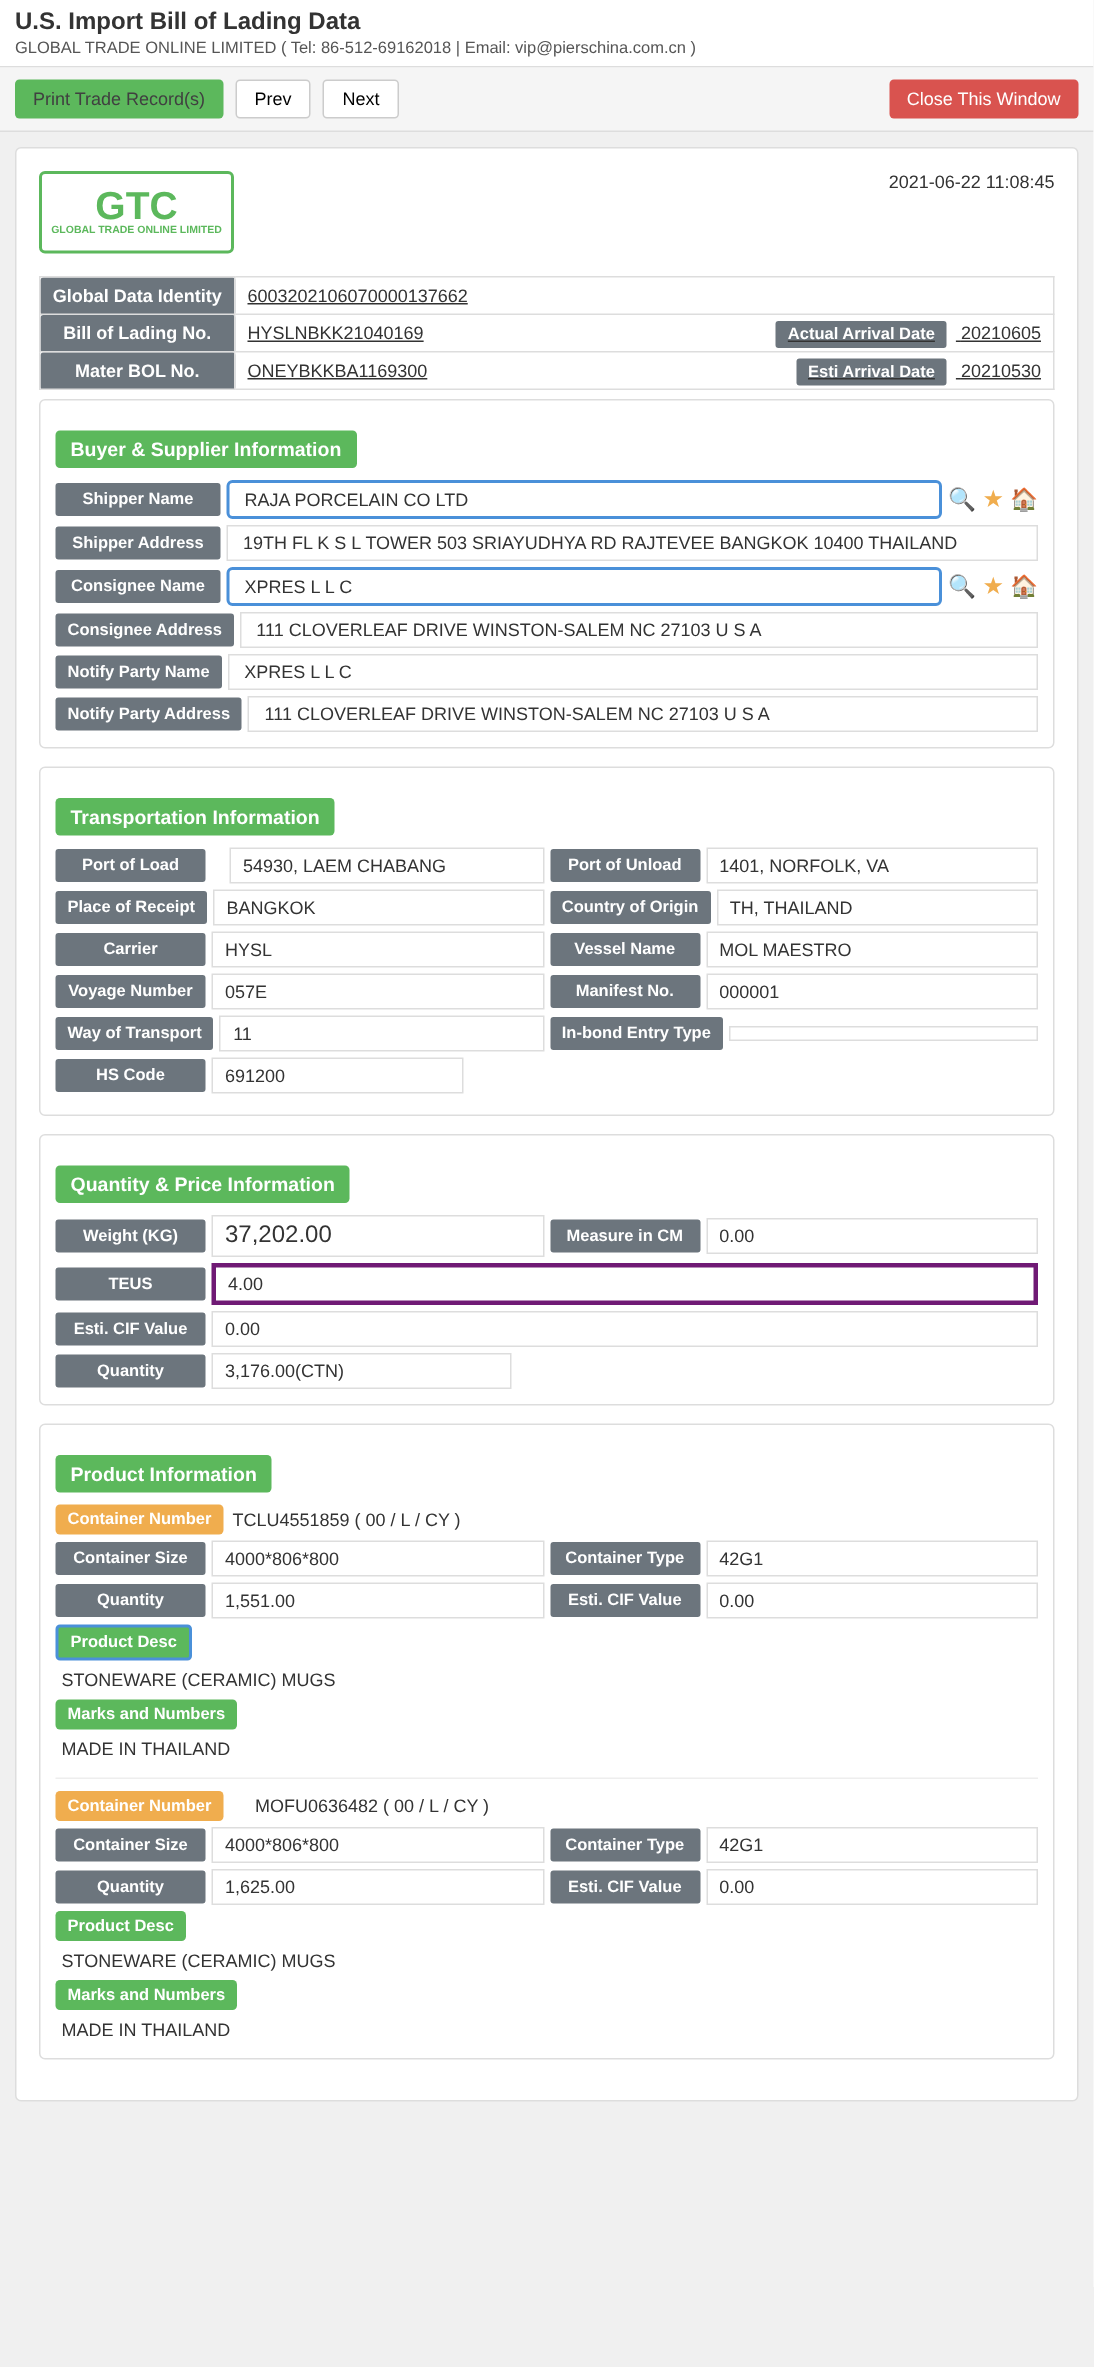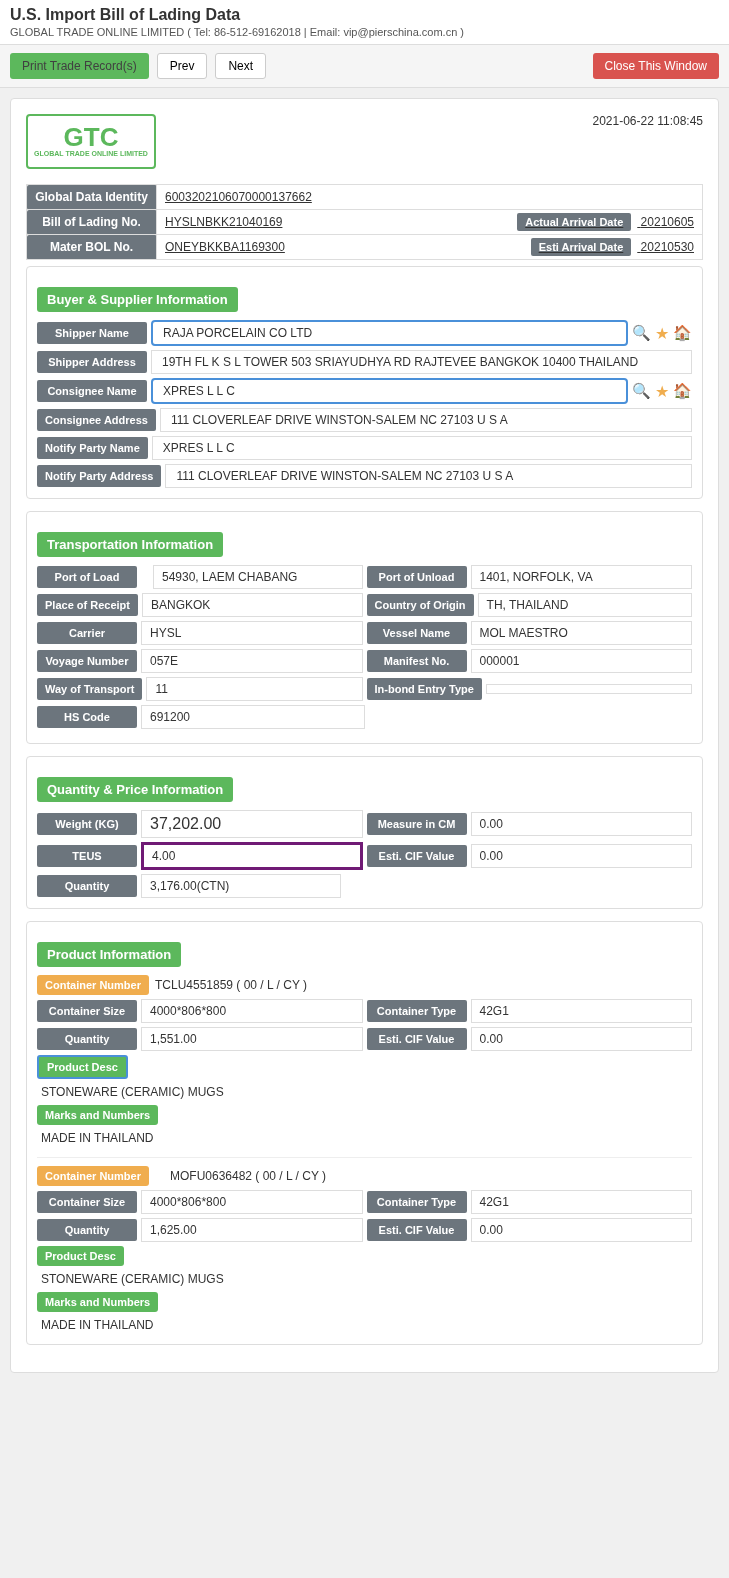--- a/index.html
+++ b/index.html
@@ -196,41 +196,41 @@
       </div>
       <div style="display:flex;align-items:center;gap:4px;flex:1;">
         <span style="background:#6c757d;color:#fff;font-weight:bold;font-size:11px;padding:5px 8px;border-radius:2px;min-width:100px;text-align:center;display:inline-block;">In-bond Entry Type</span>
         <span style="border:1px solid #ddd;padding:4px 8px;font-size:12px;flex:1;"></span>
       </div>
     </div>
 
     
     <div style="display:flex;align-items:center;gap:4px;margin-bottom:4px;">
       <span style="background:#6c757d;color:#fff;font-weight:bold;font-size:11px;padding:5px 8px;border-radius:2px;min-width:100px;text-align:center;display:inline-block;">HS Code</span>
-      <span style="border:1px solid #ddd;padding:4px 8px;font-size:12px;width:224px;">691200</span>
+      <span style="border:1px solid #ddd;padding:4px 8px;font-size:12px;width:168px;">691200</span>
     </div>
   </div>
 
   <div class="section-box">
     <div class="section-header">Quantity &amp; Price Information</div>
 
     
     <div style="display:flex;gap:4px;margin-bottom:4px;">
       <div style="display:flex;align-items:center;gap:4px;flex:1;">
         <span style="background:#6c757d;color:#fff;font-weight:bold;font-size:11px;padding:5px 8px;border-radius:2px;min-width:100px;text-align:center;display:inline-block;">Weight (KG)</span>
         <span style="border:1px solid #ddd;padding:4px 8px;font-size:16px;flex:1;">37,202.00</span>
       </div>
       <div style="display:flex;align-items:center;gap:4px;flex:1;">
         <span style="background:#6c757d;color:#fff;font-weight:bold;font-size:11px;padding:5px 8px;border-radius:2px;min-width:100px;text-align:center;display:inline-block;">Measure in CM</span>
         <span style="border:1px solid #ddd;padding:4px 8px;font-size:12px;flex:1;">0.00</span>
       </div>
     </div>
 
     
-    <div style="display:flex;gap:4px;margin-bottom:4px;">
+    <div style="display:flex;gap:4px;margin-bottom:4px;flex-direction:column;">
       <div style="display:flex;align-items:center;gap:4px;flex:1;">
         <span style="background:#6c757d;color:#fff;font-weight:bold;font-size:11px;padding:5px 8px;border-radius:2px;min-width:100px;text-align:center;display:inline-block;">TEUS</span>
         <span style="border:3px solid #701a75;padding:4px 8px;font-size:12px;flex:1;">4.00</span>
       </div>
       <div style="display:flex;align-items:center;gap:4px;flex:1;">
         <span style="background:#6c757d;color:#fff;font-weight:bold;font-size:11px;padding:5px 8px;border-radius:2px;min-width:100px;text-align:center;display:inline-block;">Esti. CIF Value</span>
         <span style="border:1px solid #ddd;padding:4px 8px;font-size:12px;flex:1;">0.00</span>
       </div>
     </div>
 

